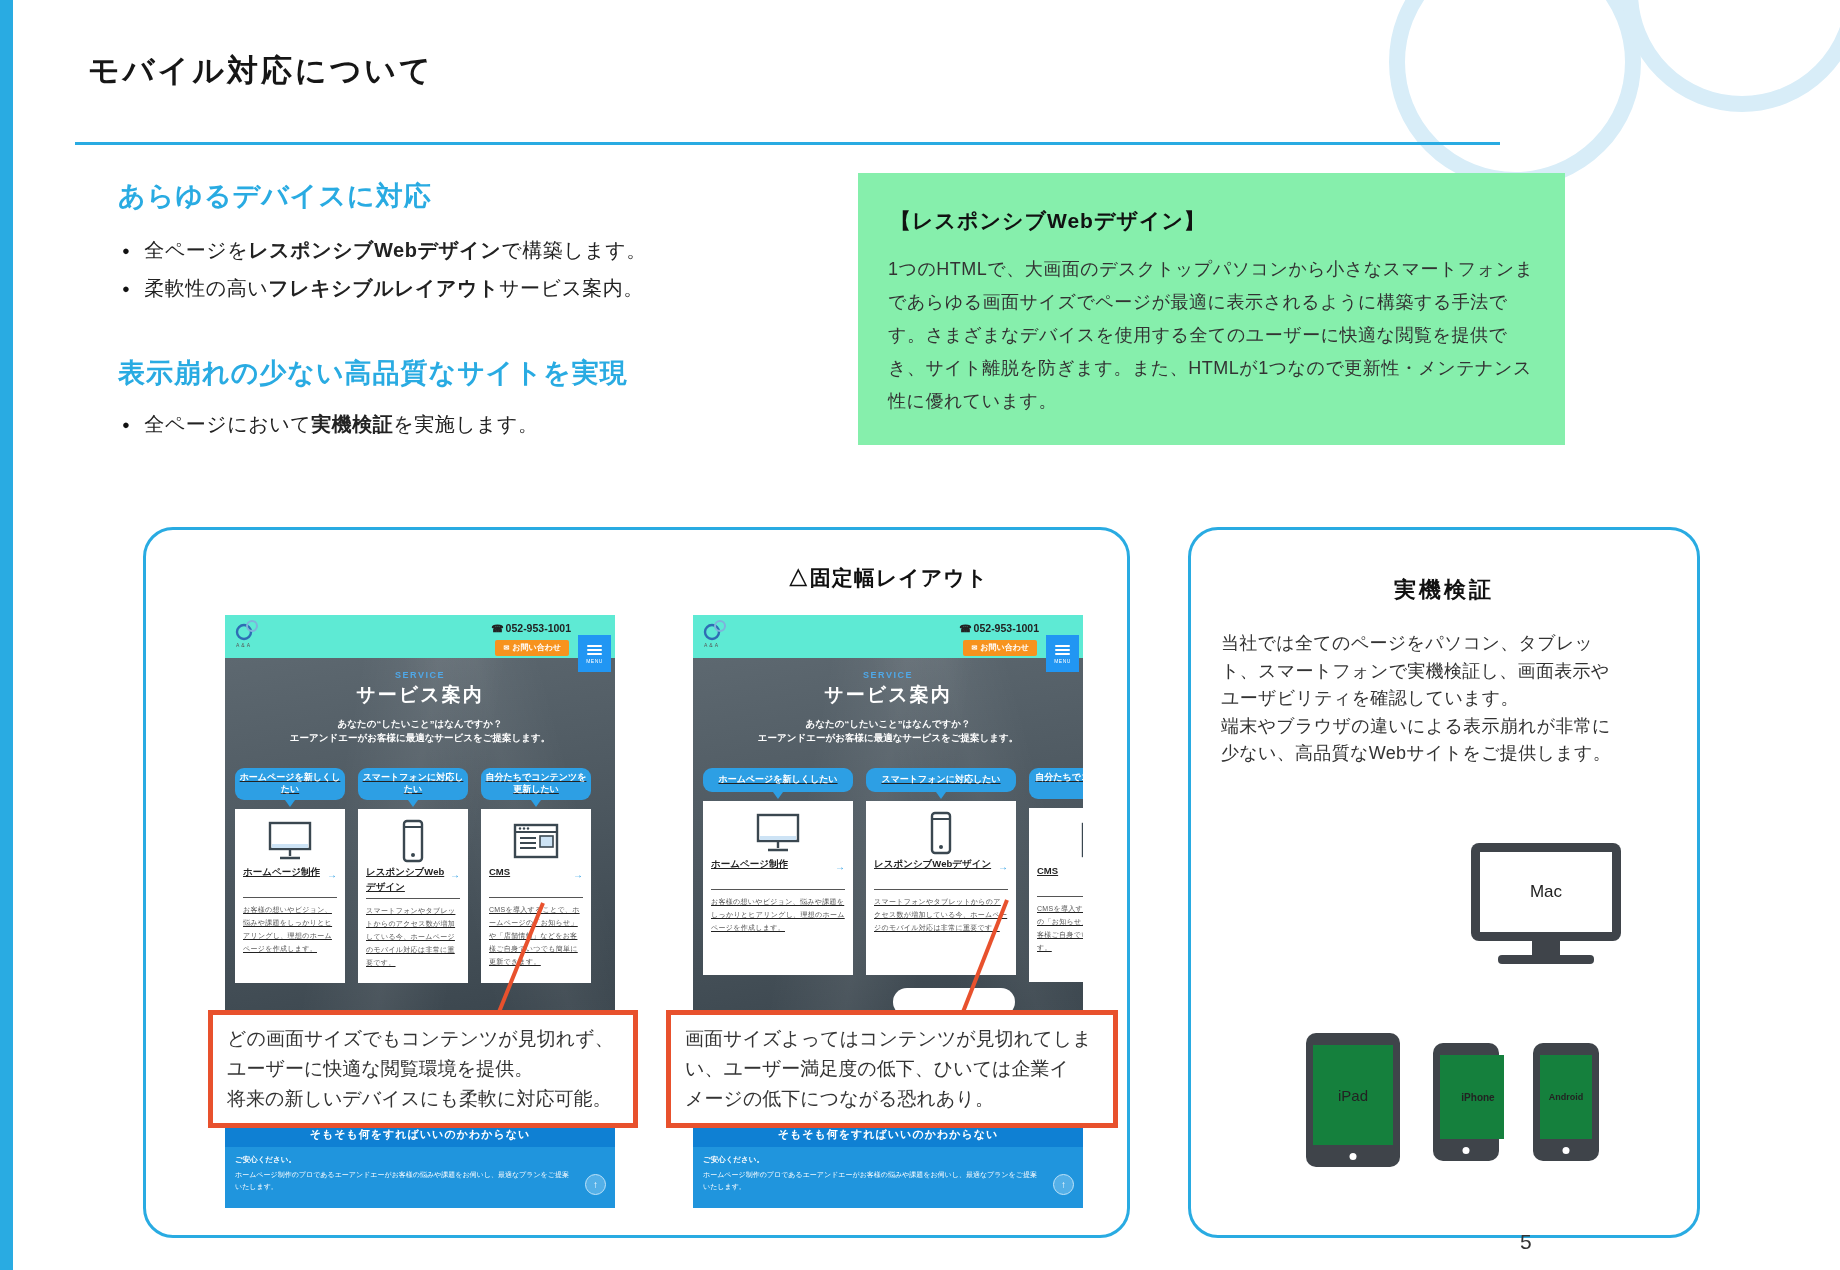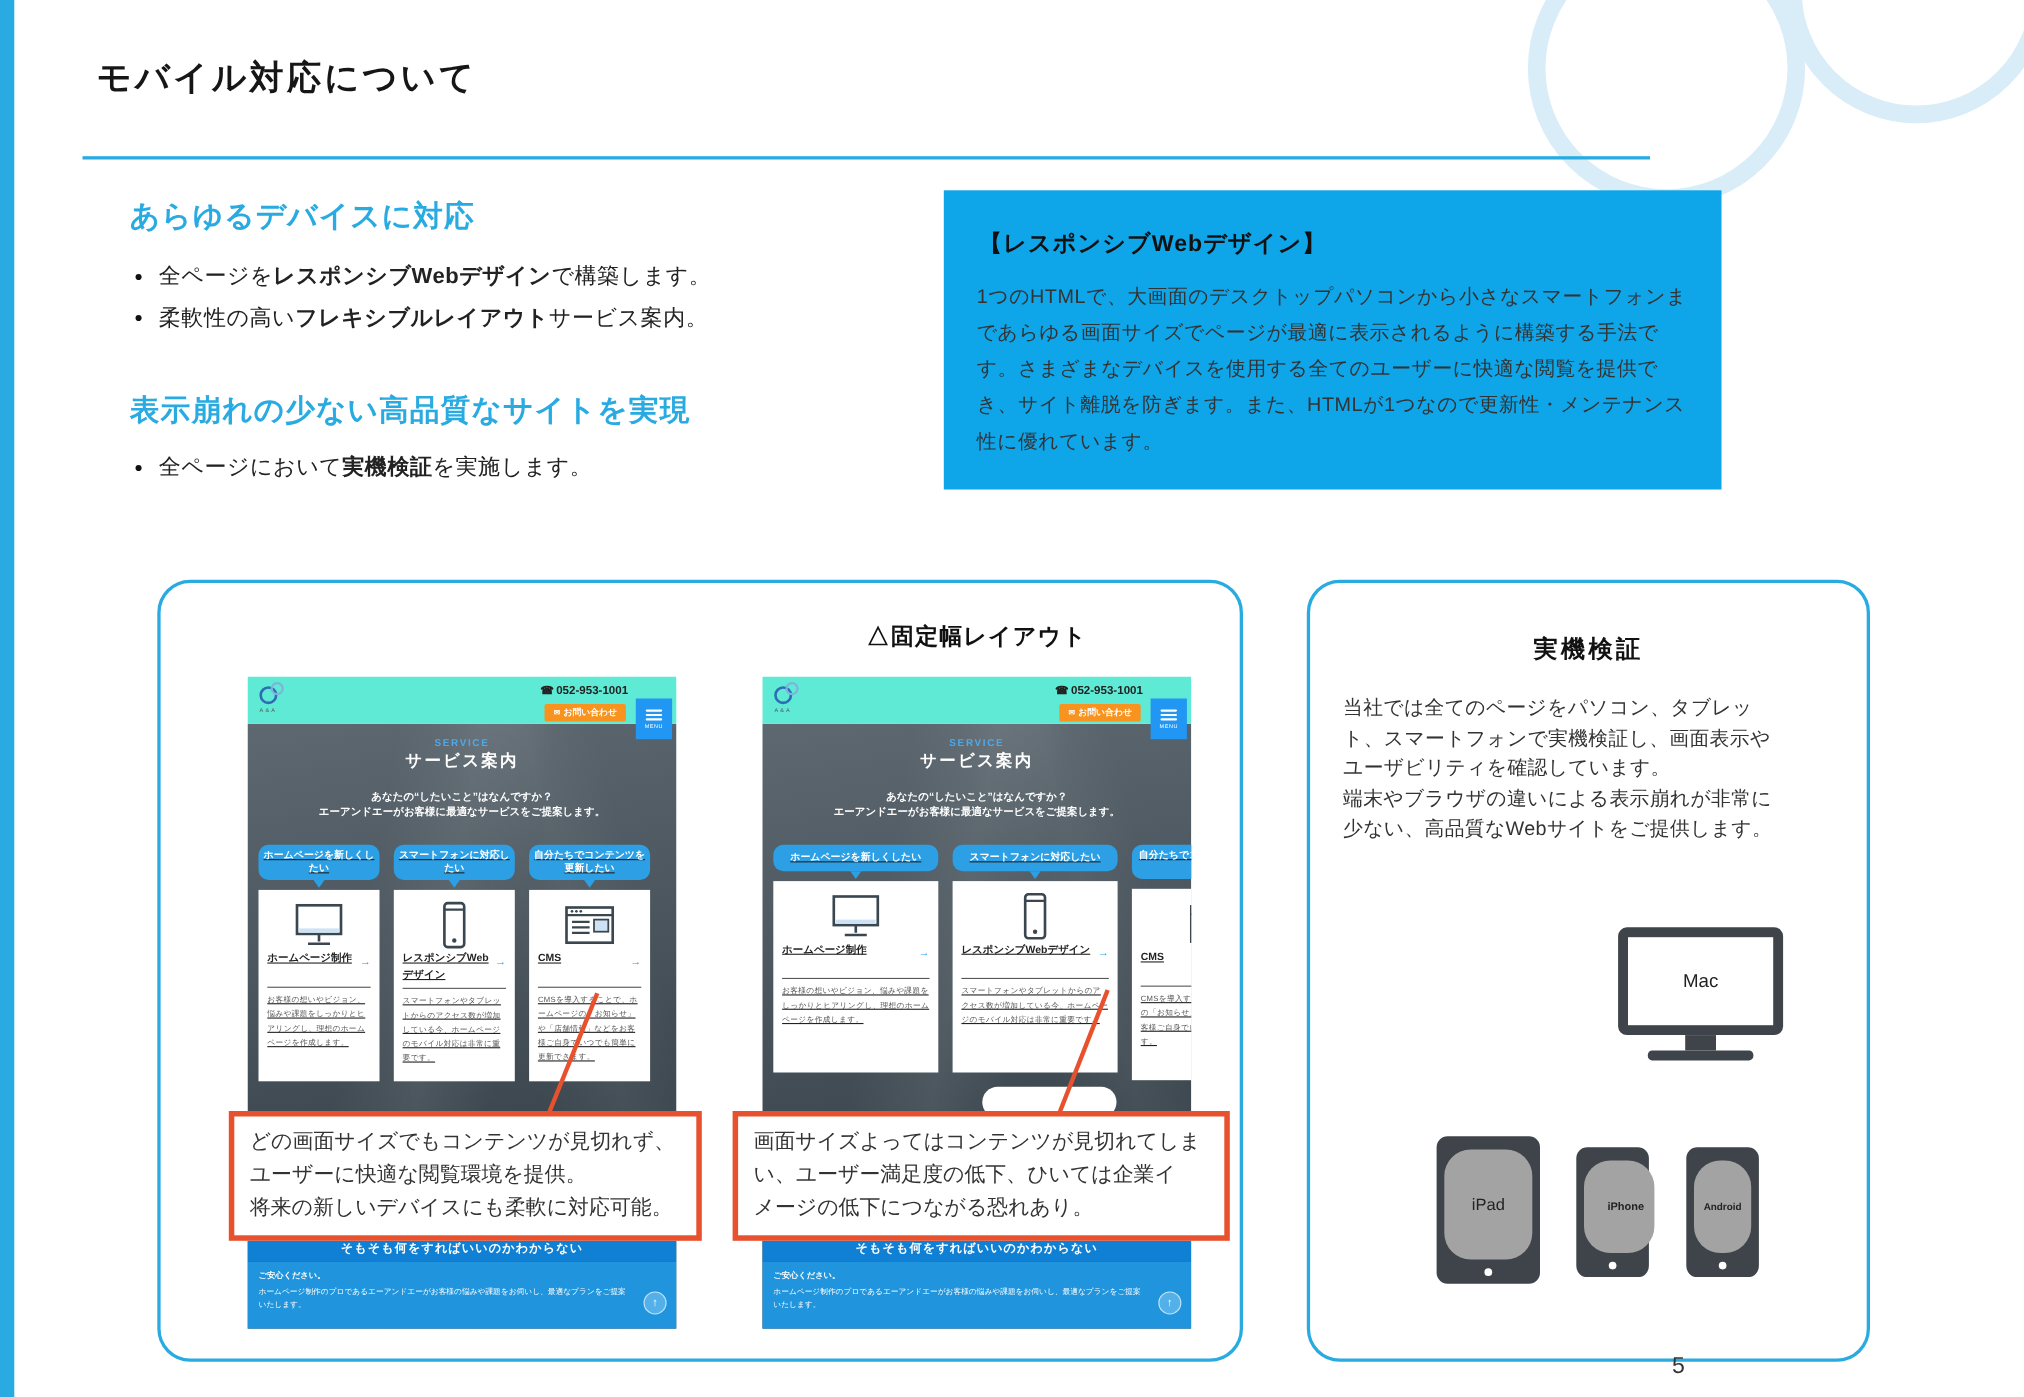--- a/index.html
+++ b/index.html
@@ -10,21 +10,21 @@
   .page-title{position:absolute;left:88px;top:50px;margin:0;font-size:31px;font-weight:700;
               letter-spacing:3px;color:#161616;z-index:2;}
   .title-underline{position:absolute;left:75px;top:142px;width:1425px;height:3px;background:#29ABE2;z-index:2;}
   .h-blue{position:absolute;font-size:27px;font-weight:700;color:#29ABE2;letter-spacing:1px;z-index:2;}
   #h1{left:118px;top:178px;} #h2{left:118px;top:355px;}
   .bullet{position:absolute;font-size:20px;color:#222;letter-spacing:.5px;z-index:2;}
   .bullet::before{content:"●";font-size:13px;margin-right:14px;vertical-align:2px;color:#111;}
   .bullet b{font-weight:700;}
   #b1{left:122px;top:237px;} #b2{left:122px;top:275px;} #b3{left:122px;top:411px;}
 
-  .info-box{position:absolute;left:858px;top:173px;width:707px;height:272px;background:#0ea5e9;z-index:2;}
+  .info-box{position:absolute;left:858px;top:173px;width:707px;height:272px;background:#86efac;z-index:2;}
   .info-title{position:absolute;left:32px;top:34px;font-size:21px;font-weight:700;color:#111;letter-spacing:1px;}
   .info-body{position:absolute;left:30px;top:80px;font-size:18px;line-height:33px;color:#333;
              white-space:pre-line;letter-spacing:.5px;}
 
   .panel{position:absolute;top:527px;height:711px;border:3px solid #29ABE2;border-radius:30px;
          background:#fff;box-sizing:border-box;z-index:2;}
   #panel-compare{left:143px;width:987px;}
   #panel-verify{left:1188px;width:512px;}
   .panel-heading{position:absolute;top:34px;width:390px;text-align:center;font-size:21px;
                  font-weight:700;color:#111;letter-spacing:1px;}
@@ -43,21 +43,21 @@
           display:flex;flex-direction:column;align-items:center;justify-content:center;z-index:3;}
   .m-menu .bar{width:15px;height:2px;background:#fff;border-radius:1px;margin:1px 0;}
   .m-menu .lbl{font-size:5px;color:#fff;margin-top:2px;letter-spacing:.5px;}
   .m-body{position:absolute;top:43px;left:0;right:0;bottom:0;
           background:linear-gradient(170deg,#5d6870 0%,#4c575f 35%,#3c474f 65%,#333d45 100%);}
   .m-body::before{content:"";position:absolute;inset:0;
           background:linear-gradient(100deg,transparent 28%,rgba(255,255,255,.07) 44%,transparent 58%),
                      linear-gradient(75deg,transparent 60%,rgba(255,255,255,.05) 74%,transparent 86%);}
   .hero-tag{position:absolute;top:12px;width:100%;text-align:center;font-size:9px;font-weight:700;
             color:#4FA8E8;letter-spacing:1.5px;}
-  .hero-title{position:absolute;top:24px;width:100%;text-align:center;font-size:15px;font-weight:700;
+  .hero-title{position:absolute;top:24px;width:100%;text-align:center;font-size:19px;font-weight:700;
               color:#fff;letter-spacing:2px;}
   .hero-sub1{position:absolute;top:60px;width:100%;text-align:center;font-size:9.5px;font-weight:700;color:#fff;}
   .hero-sub2{position:absolute;top:74px;width:100%;text-align:center;font-size:9.5px;font-weight:700;color:#fff;}
   .cards{position:absolute;top:110px;left:10px;display:flex;gap:13px;text-decoration:underline;}
   .col{flex:none;width:110px;}
   .mock-fixed .col{width:150px;}
   .tagb{position:relative;background:#2D9FE4;color:#fff;border-radius:9px;font-size:9px;font-weight:700;
         line-height:1.3;text-align:center;padding:4px 4px;min-height:32px;display:flex;align-items:center;
         justify-content:center;box-sizing:border-box;}
   .mock-fixed .tagb{min-height:24px;}
@@ -94,21 +94,21 @@
   .monitor{position:absolute;top:313px;width:150px;}
   #mon-win{left:94px;} #mon-mac{left:280px;}
   .mon-screen{height:98px;background:#3F444A;border-radius:8px;padding:9px;box-sizing:border-box;}
   .mon-inner{width:100%;height:100%;background:#fff;display:flex;align-items:center;justify-content:center;
              font-size:17px;color:#222;}
   .mon-neck{width:28px;height:14px;background:#3F444A;margin:0 auto;}
   .mon-base{width:96px;height:9px;background:#3F444A;border-radius:4px;margin:0 auto;}
   .device{position:absolute;background:#3F444A;border-radius:10px;padding:12px 7px 22px;box-sizing:border-box;}
   .device::after{content:"";position:absolute;left:50%;bottom:7px;transform:translateX(-50%);
                  width:7px;height:7px;border-radius:50%;background:#fff;}
-  .dev-screen{width:100%;height:100%;background:#a3a3a3;display:flex;align-items:center;justify-content:center;color:#222;border-radius:24px;}
+  .dev-screen{width:100%;height:100%;background:#15803d;display:flex;align-items:center;justify-content:center;color:#222;}
   #dev-ipad{left:115px;top:503px;width:94px;height:134px;}
   #dev-ipad .dev-screen{font-size:15px;}
   #dev-iphone{left:242px;top:513px;width:66px;height:118px;}
   #dev-iphone .dev-screen{font-size:10px;font-weight:700;padding-left:12px;}
   #dev-android{left:342px;top:513px;width:66px;height:118px;}
   #dev-android .dev-screen{font-size:9px;font-weight:700;}
   .page-num{position:absolute;left:1520px;top:1230px;font-size:21px;color:#333;z-index:2;}
 </style>
 </head>
 <body>

